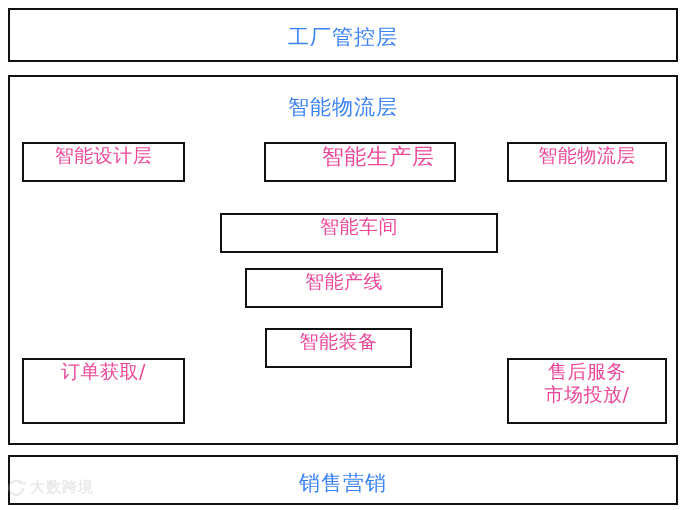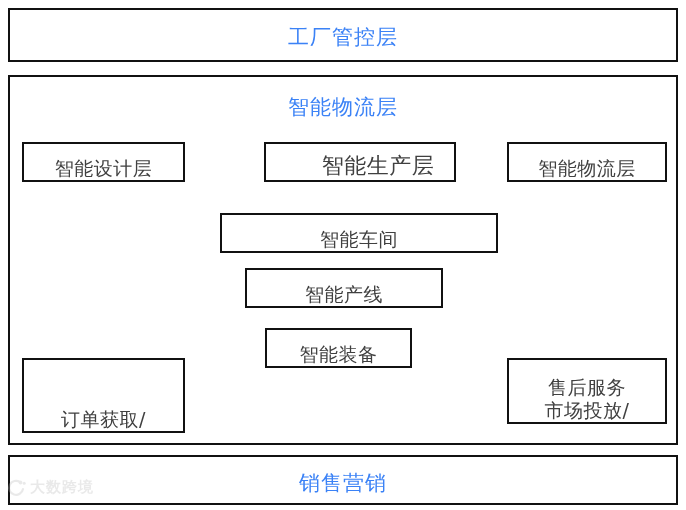--- a/index.html
+++ b/index.html
@@ -25,24 +25,24 @@
     left: 0; top: 0;
     width: 686px;
     height: 510px;
   }
   .node {
     position: absolute;
     box-sizing: border-box;
     border: 2px solid #111111;
     background: #ffffff;
     display: flex;
-    align-items: flex-end;
+    align-items: flex-start;
     justify-content: center;
     text-align: center;
-    color: #404040;
+    color: #ec4899;
     line-height: 1.22;
     letter-spacing: 0.5px;
     z-index: 3;
   }
   .band {
     position: absolute;
     box-sizing: border-box;
     border: 2px solid #111111;
     background: #ffffff;
     z-index: 1;
@@ -77,21 +77,21 @@
   }
   
   #node-smart-design   { left: 22px;  top: 142px; width: 163px; height: 40px; font-size: 19px; }
   #node-smart-produce  { left: 264px; top: 142px; width: 192px; height: 40px; font-size: 22px; padding-left: 36px; }
   #node-smart-logistic { left: 507px; top: 142px; width: 160px; height: 40px; font-size: 19px; }
   
   #node-smart-workshop { left: 220px; top: 213px; width: 278px; height: 40px; font-size: 19px; }
   #node-smart-line     { left: 245px; top: 268px; width: 198px; height: 40px; font-size: 19px; }
   #node-smart-equip    { left: 265px; top: 328px; width: 147px; height: 40px; font-size: 19px; }
   
-  #node-order-sales    { left: 22px;  top: 358px; width: 163px; height: 75px; font-size: 19px; }
+  #node-order-sales    { left: 22px;  top: 358px; width: 163px; height: 66px; font-size: 19px; }
   #node-market-service { left: 507px; top: 358px; width: 160px; height: 66px; font-size: 19px; }
   .node-line { display: block; }
 
   
   #watermark {
     position: absolute;
     left: 6px;
     top: 478px;
     display: flex;
     align-items: center;

